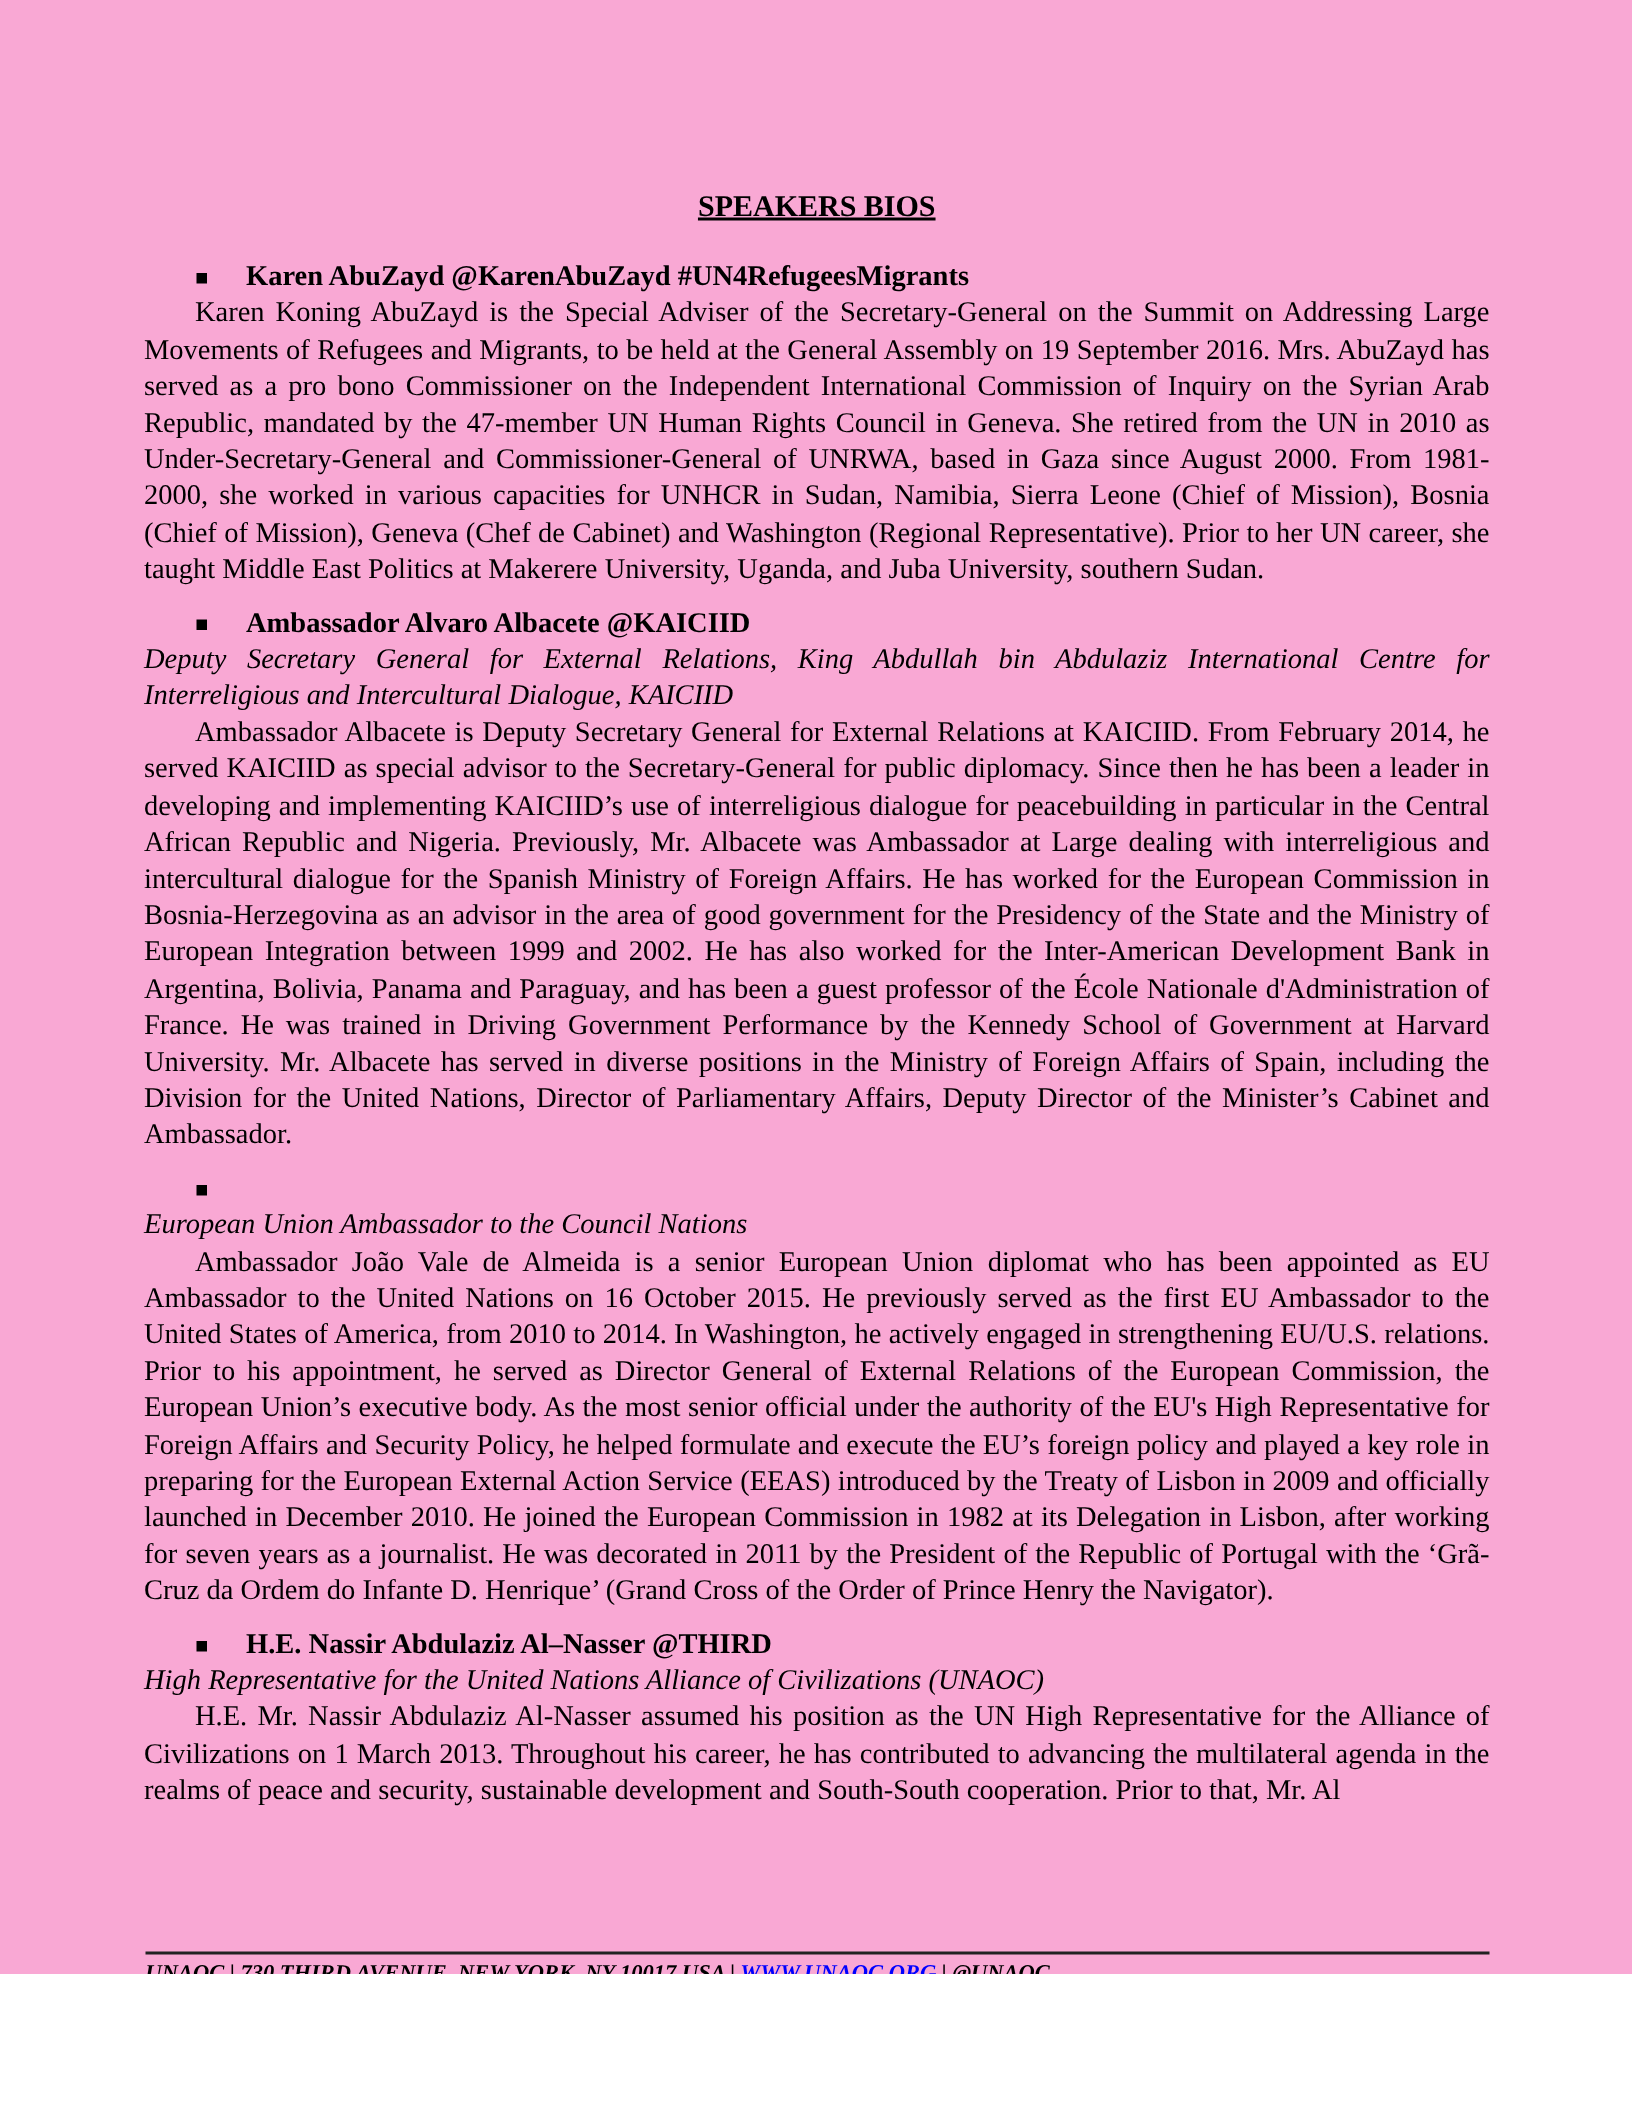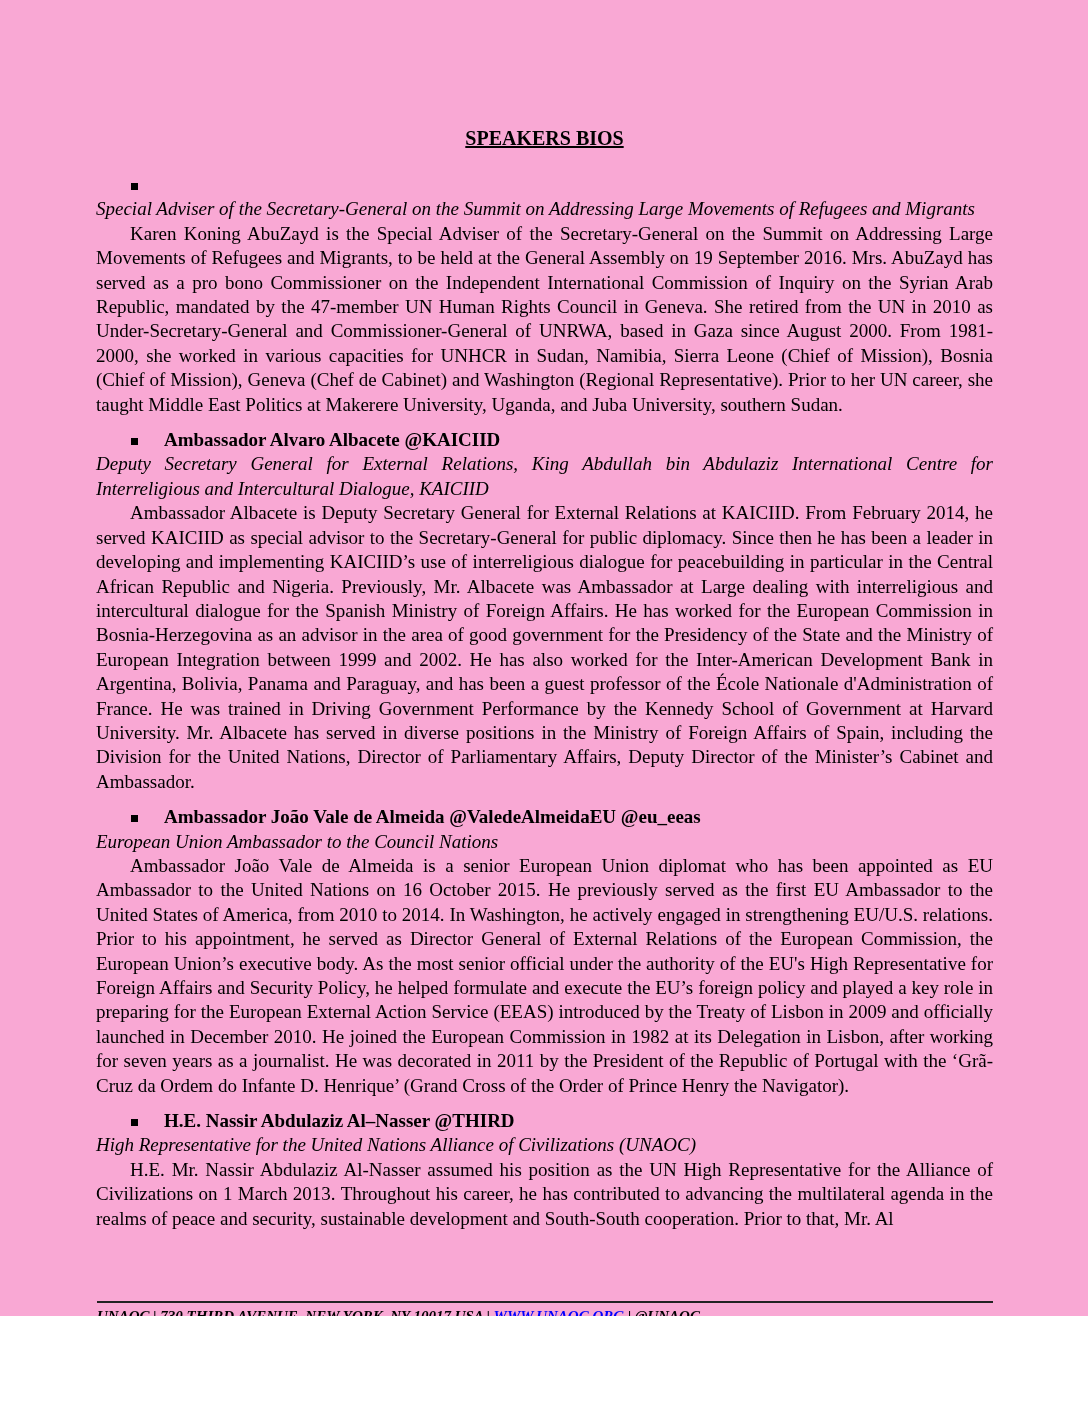--- a/index.html
+++ b/index.html
@@ -82,37 +82,36 @@
 </head>
 <body>
 
 <div class="page">
   <div class="content">
 
     <h1 class="doc-title">SPEAKERS BIOS</h1>
 
     <section class="speaker">
       <div class="speaker-header">
-        <span class="bullet"></span>
+        <span class="bullet"></span><span>Karen AbuZayd @KarenAbuZayd #UN4RefugeesMigrants</span>
       </div>
-      <div class="speaker-role">Special Adviser of the Secretary-General on the Summit on Addressing Large Movements of Refugees and Migrants</div>
       <p class="speaker-bio">Karen Koning AbuZayd is the Special Adviser of the Secretary-General on the Summit on Addressing Large Movements of Refugees and Migrants, to be held at the General Assembly on 19 September 2016. Mrs. AbuZayd has served as a pro bono Commissioner on the Independent International Commission of Inquiry on the Syrian Arab Republic, mandated by the 47-member UN Human Rights Council in Geneva.  She retired from the UN in 2010 as Under-Secretary-General and Commissioner-General of UNRWA, based in Gaza since August 2000. From 1981-2000, she worked in various capacities for UNHCR in Sudan, Namibia, Sierra Leone (Chief of Mission), Bosnia (Chief of Mission), Geneva (Chef de Cabinet) and Washington (Regional Representative). Prior to her UN career, she taught Middle East Politics at Makerere University, Uganda, and Juba University, southern Sudan.</p>
     </section>
 
     <section class="speaker">
       <div class="speaker-header">
         <span class="bullet"></span><span>Ambassador Alvaro Albacete @KAICIID</span>
       </div>
       <div class="speaker-role">Deputy Secretary General for External Relations, King Abdullah bin Abdulaziz International Centre for Interreligious and Intercultural Dialogue, KAICIID</div>
       <p class="speaker-bio">Ambassador Albacete is Deputy Secretary General for External Relations at KAICIID. From February 2014, he served KAICIID as special advisor to the Secretary-General for public diplomacy. Since then he has been a leader in developing and implementing KAICIID’s use of interreligious dialogue for peacebuilding in particular in the Central African Republic and Nigeria. Previously, Mr. Albacete was Ambassador at Large dealing with interreligious and intercultural dialogue for the Spanish Ministry of Foreign Affairs. He has worked for the European Commission in Bosnia-Herzegovina as an advisor in the area of good government for the Presidency of the State and the Ministry of European Integration between 1999 and 2002. He has also worked for the Inter-American Development Bank in Argentina, Bolivia, Panama and Paraguay, and has been a guest professor of the École Nationale d'Administration of France. He was trained in Driving Government Performance by the Kennedy School of Government at Harvard University. Mr. Albacete has served in diverse positions in the Ministry of Foreign Affairs of Spain, including the Division for the United Nations, Director of Parliamentary Affairs, Deputy Director of the Minister’s Cabinet and Ambassador.</p>
     </section>
 
     <section class="speaker">
       <div class="speaker-header">
-        <span class="bullet"></span><span>Ambassador João Vale de Almeida @ValedeAlmeidaEU @eu_eeas</span>
+        <span class="bullet"></span>
       </div>
       <div class="speaker-role">European Union Ambassador to the Council Nations</div>
       <p class="speaker-bio">Ambassador João Vale de Almeida is a senior European Union diplomat who has been appointed as EU Ambassador to the United Nations on 16 October 2015. He previously served as the first EU Ambassador to the United States of America, from 2010 to 2014. In Washington, he actively engaged in strengthening EU/U.S. relations. Prior to his appointment, he served as Director General of External Relations of the European Commission, the European Union’s executive body. As the most senior official under the authority of the EU's High Representative for Foreign Affairs and Security Policy, he helped formulate and execute the EU’s foreign policy and played a key role in preparing for the European External Action Service (EEAS) introduced by the Treaty of Lisbon in 2009 and officially launched in December 2010. He joined the European Commission in 1982 at its Delegation in Lisbon, after working for seven years as a journalist. He was decorated in 2011 by the President of the Republic of Portugal with the ‘Grã-Cruz da Ordem do Infante D. Henrique’ (Grand Cross of the Order of Prince Henry the Navigator).</p>
     </section>
 
     <section class="speaker">
       <div class="speaker-header">
         <span class="bullet"></span><span>H.E. Nassir Abdulaziz Al–Nasser @THIRD</span>
       </div>
       <div class="speaker-role">High Representative for the United Nations Alliance of Civilizations (UNAOC)</div>

